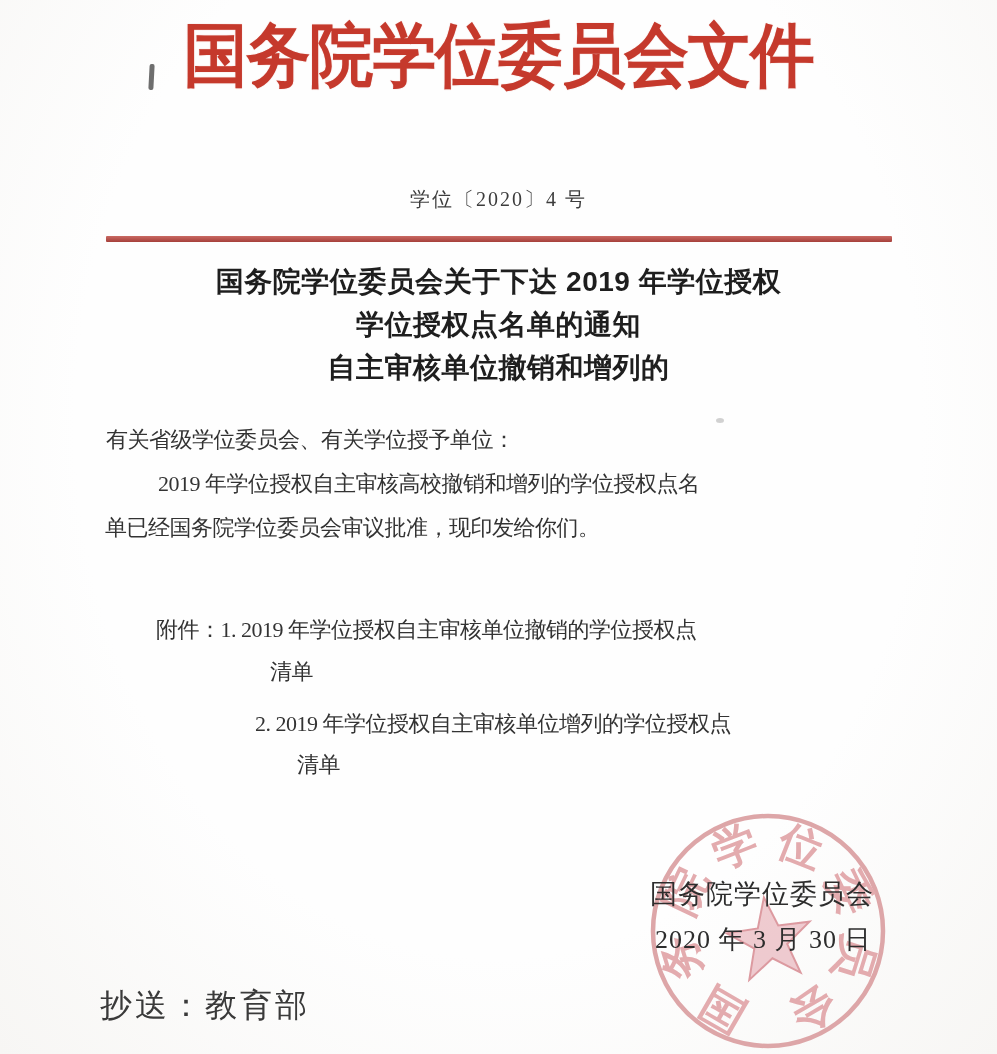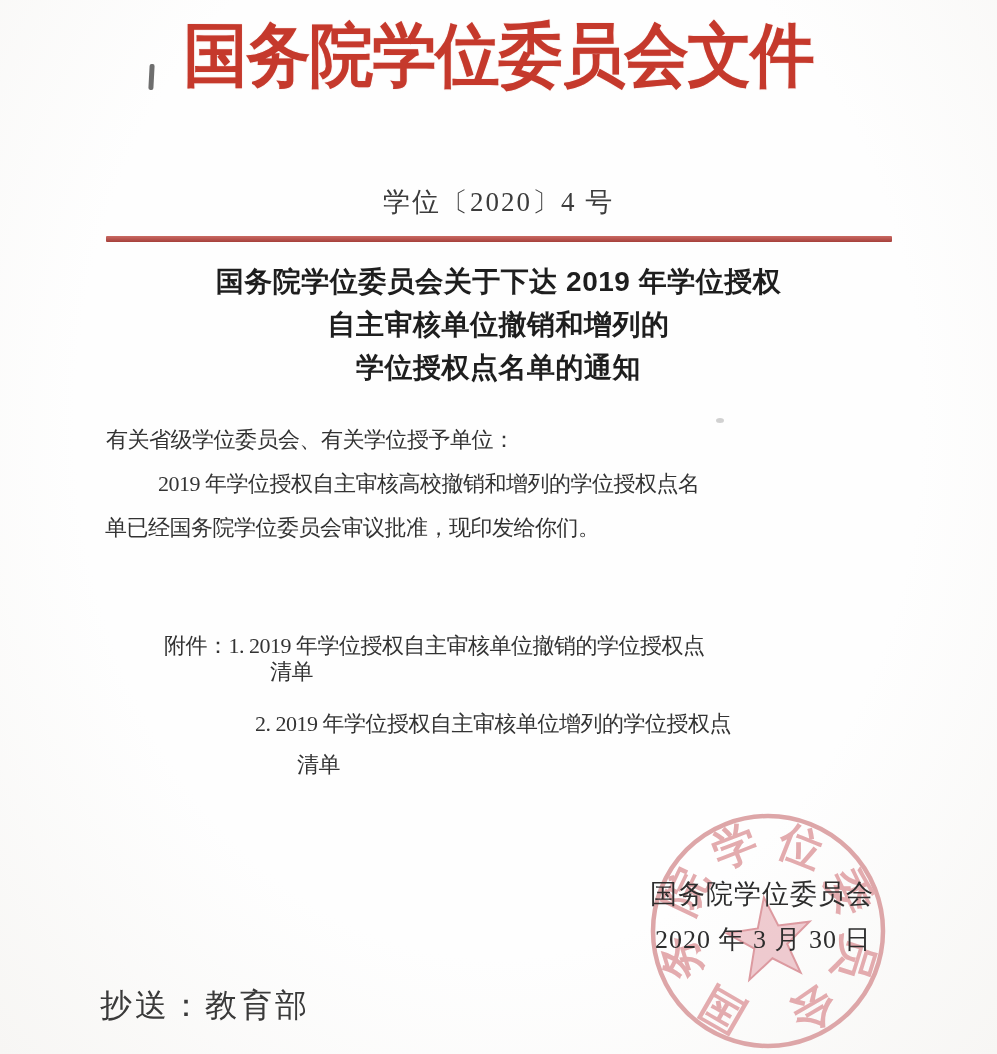--- a/index.html
+++ b/index.html
@@ -21,41 +21,41 @@
     font-size:64px;font-weight:bold;
     letter-spacing:-1px;
     color:#c5392c;
     transform:scaleY(1.08);
     transform-origin:top center;
     text-shadow:0 0 1px rgba(197,57,44,.45);
   }
   .doc-number{
     top:189px;left:0;width:100%;
     text-align:center;
-    font-size:27px;color:#3c3c3c;letter-spacing:2px;
+    font-size:20px;color:#3c3c3c;letter-spacing:2px;
   }
   .red-rule{
     top:236px;left:106px;width:786px;height:6px;
     background:linear-gradient(#c96a63,#a63f3a);
     border-radius:1px;
   }
   .doc-title{
     top:260px;left:0;width:100%;
     text-align:center;
     font-family:"Liberation Sans","DejaVu Sans",sans-serif;
     font-size:28px;font-weight:bold;color:#1e1e1e;
     line-height:43px;white-space:nowrap;
     letter-spacing:0.5px;
   }
   .body-line{font-size:22px;line-height:34px;color:#333;letter-spacing:-0.5px;}
   .salutation{top:423px;left:106px;}
   .para-1{top:467px;left:158px;text-align:right;}
   .para-2{top:511px;left:105px;}
 
-  .att-1{top:613px;left:164px;margin-top:16px;}
+  .att-1{top:613px;left:156px;}
   .att-2{top:655px;left:270px;}
   .att-3{top:707px;left:255px;}
   .att-4{top:748px;left:297px;}
 
   .sig-org{top:877px;left:650px;font-size:27px;line-height:34px;color:#2d2d2d;letter-spacing:1px;}
   .sig-date{top:923px;left:655px;font-size:26px;line-height:34px;color:#2d2d2d;letter-spacing:1px;}
   .cc-line{top:988px;left:100px;font-size:32px;line-height:34px;color:#3a3a3a;letter-spacing:3px;}
 
   .seal{top:801px;left:638px;width:260px;height:260px;}
   .seal svg{display:block;}
@@ -76,22 +76,22 @@
 <div class="page">
 
   <div class="abs letterhead">国务院学位委员会文件</div>
 
   <div class="abs doc-number">学位〔2020〕4 号</div>
 
   <div class="abs red-rule"></div>
 
   <div class="abs doc-title">
     <div>国务院学位委员会关于下达 2019 年学位授权</div>
+    <div>学位授权点名单的通知</div>
     <div>自主审核单位撤销和增列的</div>
-    <div>学位授权点名单的通知</div>
   </div>
 
   <div class="abs body-line salutation">有关省级学位委员会、有关学位授予单位：</div>
 
   <div class="abs body-line para-1">2019 年学位授权自主审核高校撤销和增列的学位授权点名</div>
 
   <div class="abs body-line para-2">单已经国务院学位委员会审议批准，现印发给你们。</div>
 
   <div class="abs body-line att-1">附件：1. 2019 年学位授权自主审核单位撤销的学位授权点</div>
   <div class="abs body-line att-2">清单</div>

